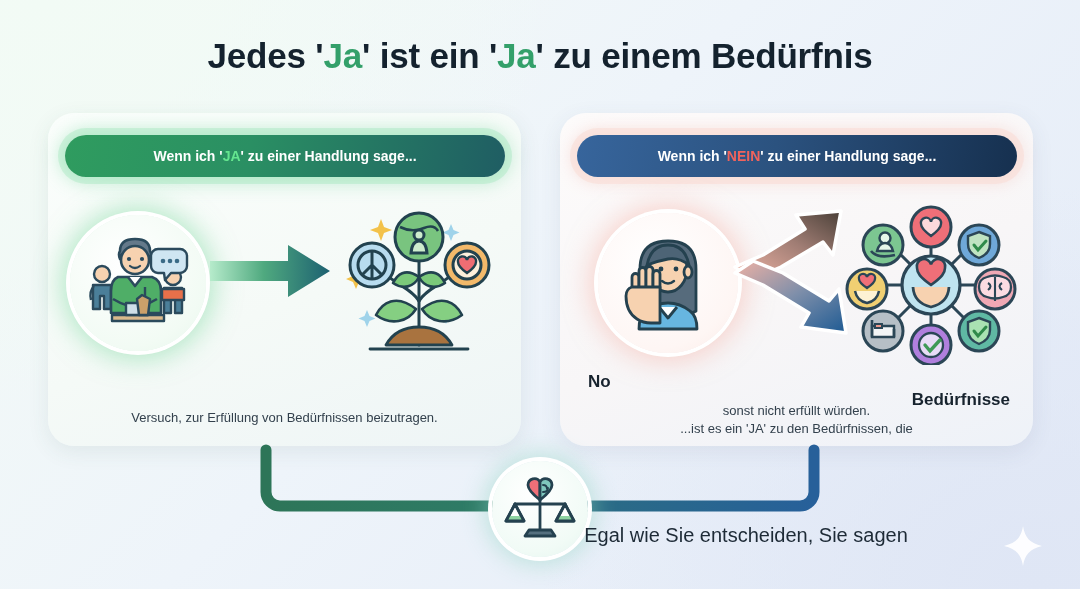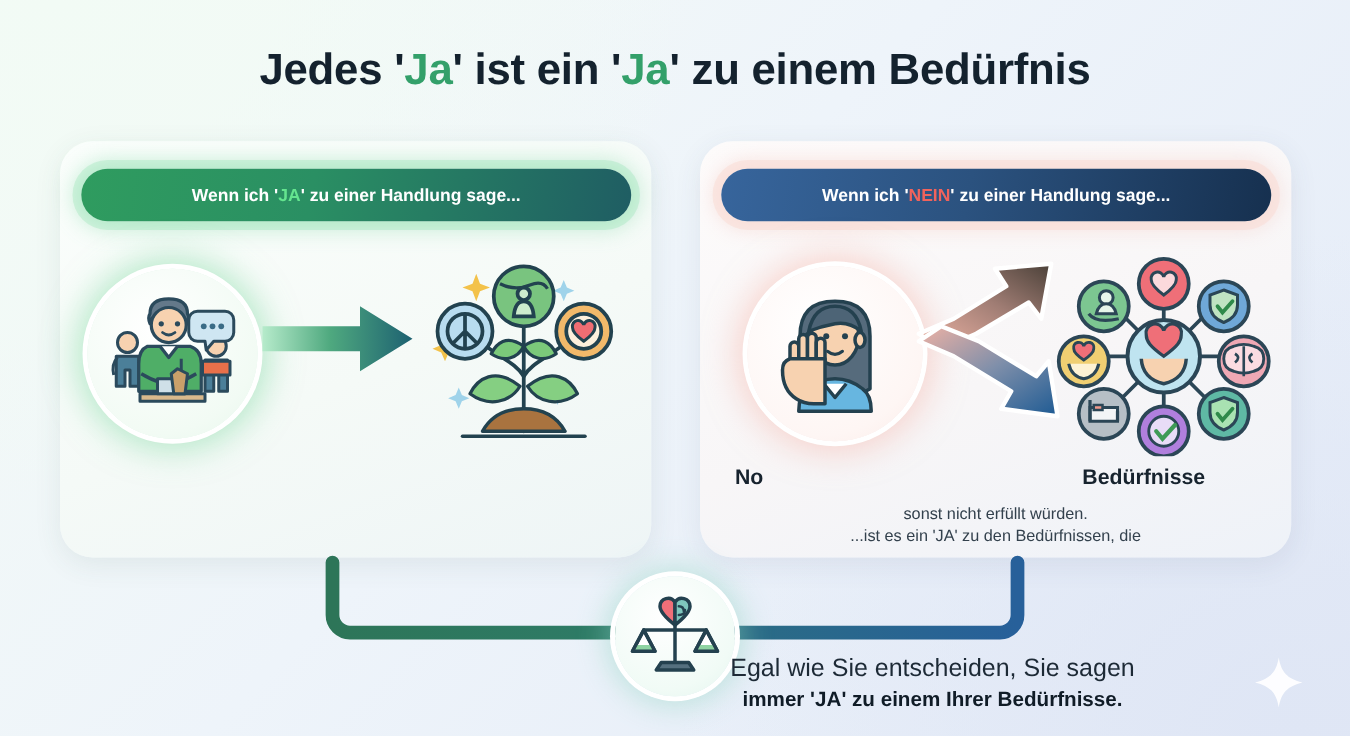--- a/index.html
+++ b/index.html
@@ -257,20 +257,21 @@
 
       <g stroke="#22424f" stroke-width="3">
         <circle cx="133" cy="60" r="22" fill="#f2b96a"></circle>
         <circle cx="133" cy="60" r="14" fill="#fdf0dc"></circle>
         <path d="M133 68c-7-5-9-8-9-11a4.6 4.6 0 0 1 9-2 4.6 4.6 0 0 1 9 2c0 3-2 6-9 11z" fill="#ef6d73" stroke-width="2.4"></path>
       </g>
     </svg>
   </div>
 
 
+  <div class="small-caption" style="left:20px;top:296px;width:433px">Versuch, zur Erfüllung von Bedürfnissen beizutragen.</div>
 </div>
 
 <div class="card card-right">
 
   <div class="pill pill-blue">
     <span>Wenn ich '</span>
       <span class="hl">NEIN</span>
       <span>' zu einer Handlung sage...</span>
   </div>
 
@@ -392,21 +393,21 @@
 
       <g stroke="#2b4656" stroke-width="3.2">
         <circle cx="90" cy="80" r="29" fill="#bfe4f0"></circle>
         <path d="M90 80c-11-8-14-12-14-17a7 7 0 0 1 14-3.5A7 7 0 0 1 104 63c0 5-3 9-14 17z" fill="#ef6f78" stroke-width="2.6"></path>
         <path d="M72 82q1 16 18 20 17-4 18-20" fill="#f7d2b0" stroke-width="2.8"></path>
       </g>
     </svg>
   </div>
 
   <div class="big-label" style="left:28px;top:259px;width:120px;text-align:left">No</div>
-  <div class="big-label" style="left:260px;top:259px;width:190px;text-align:center">Bedürfnisse</div>
+  <div class="big-label" style="left:260px;top:277px;width:190px;text-align:right">Bedürfnisse</div>
 
   <div class="small-caption" style="left:20px;top:289px;width:433px">
     <div>sonst nicht erfüllt würden.</div>
     <div>...ist es ein 'JA' zu den Bedürfnissen, die</div>
   </div>
 </div>
 
 <svg class="bottom-svg" width="1080" height="149" viewBox="0 0 1080 149">
   <defs>
     <linearGradient id="gConnect" x1="0" y1="0" x2="1" y2="0">
@@ -436,18 +437,17 @@
       <path d="M3 49h18L12 32z" fill="none"></path>
       <path d="M62 32l-9 17h18z" fill="#ffffff"></path>
       <path d="M54 44h16l-1 5H55z" fill="#8fd3a2" stroke="none"></path>
       <path d="M53 49h18L62 32z" fill="none"></path>
     </g>
   </svg>
 </div>
 
 <div class="banner-text">
   <div class="l1">Egal wie Sie entscheiden, Sie sagen</div>
-  <div class="l2">immer 'JA' zu einem Ihrer Bedürfnisse.</div>
 </div>
 
 <svg class="sparkle" style="left:1002px;top:524px" width="42" height="44" viewBox="0 0 42 44">
   <path d="M21 2c2 12 7 17 19 20-12 3-17 8-19 20-2-12-7-17-19-20 12-3 17-8 19-20z" fill="#ffffff" opacity="0.92"></path>
 </svg>
 
 </body></html>

